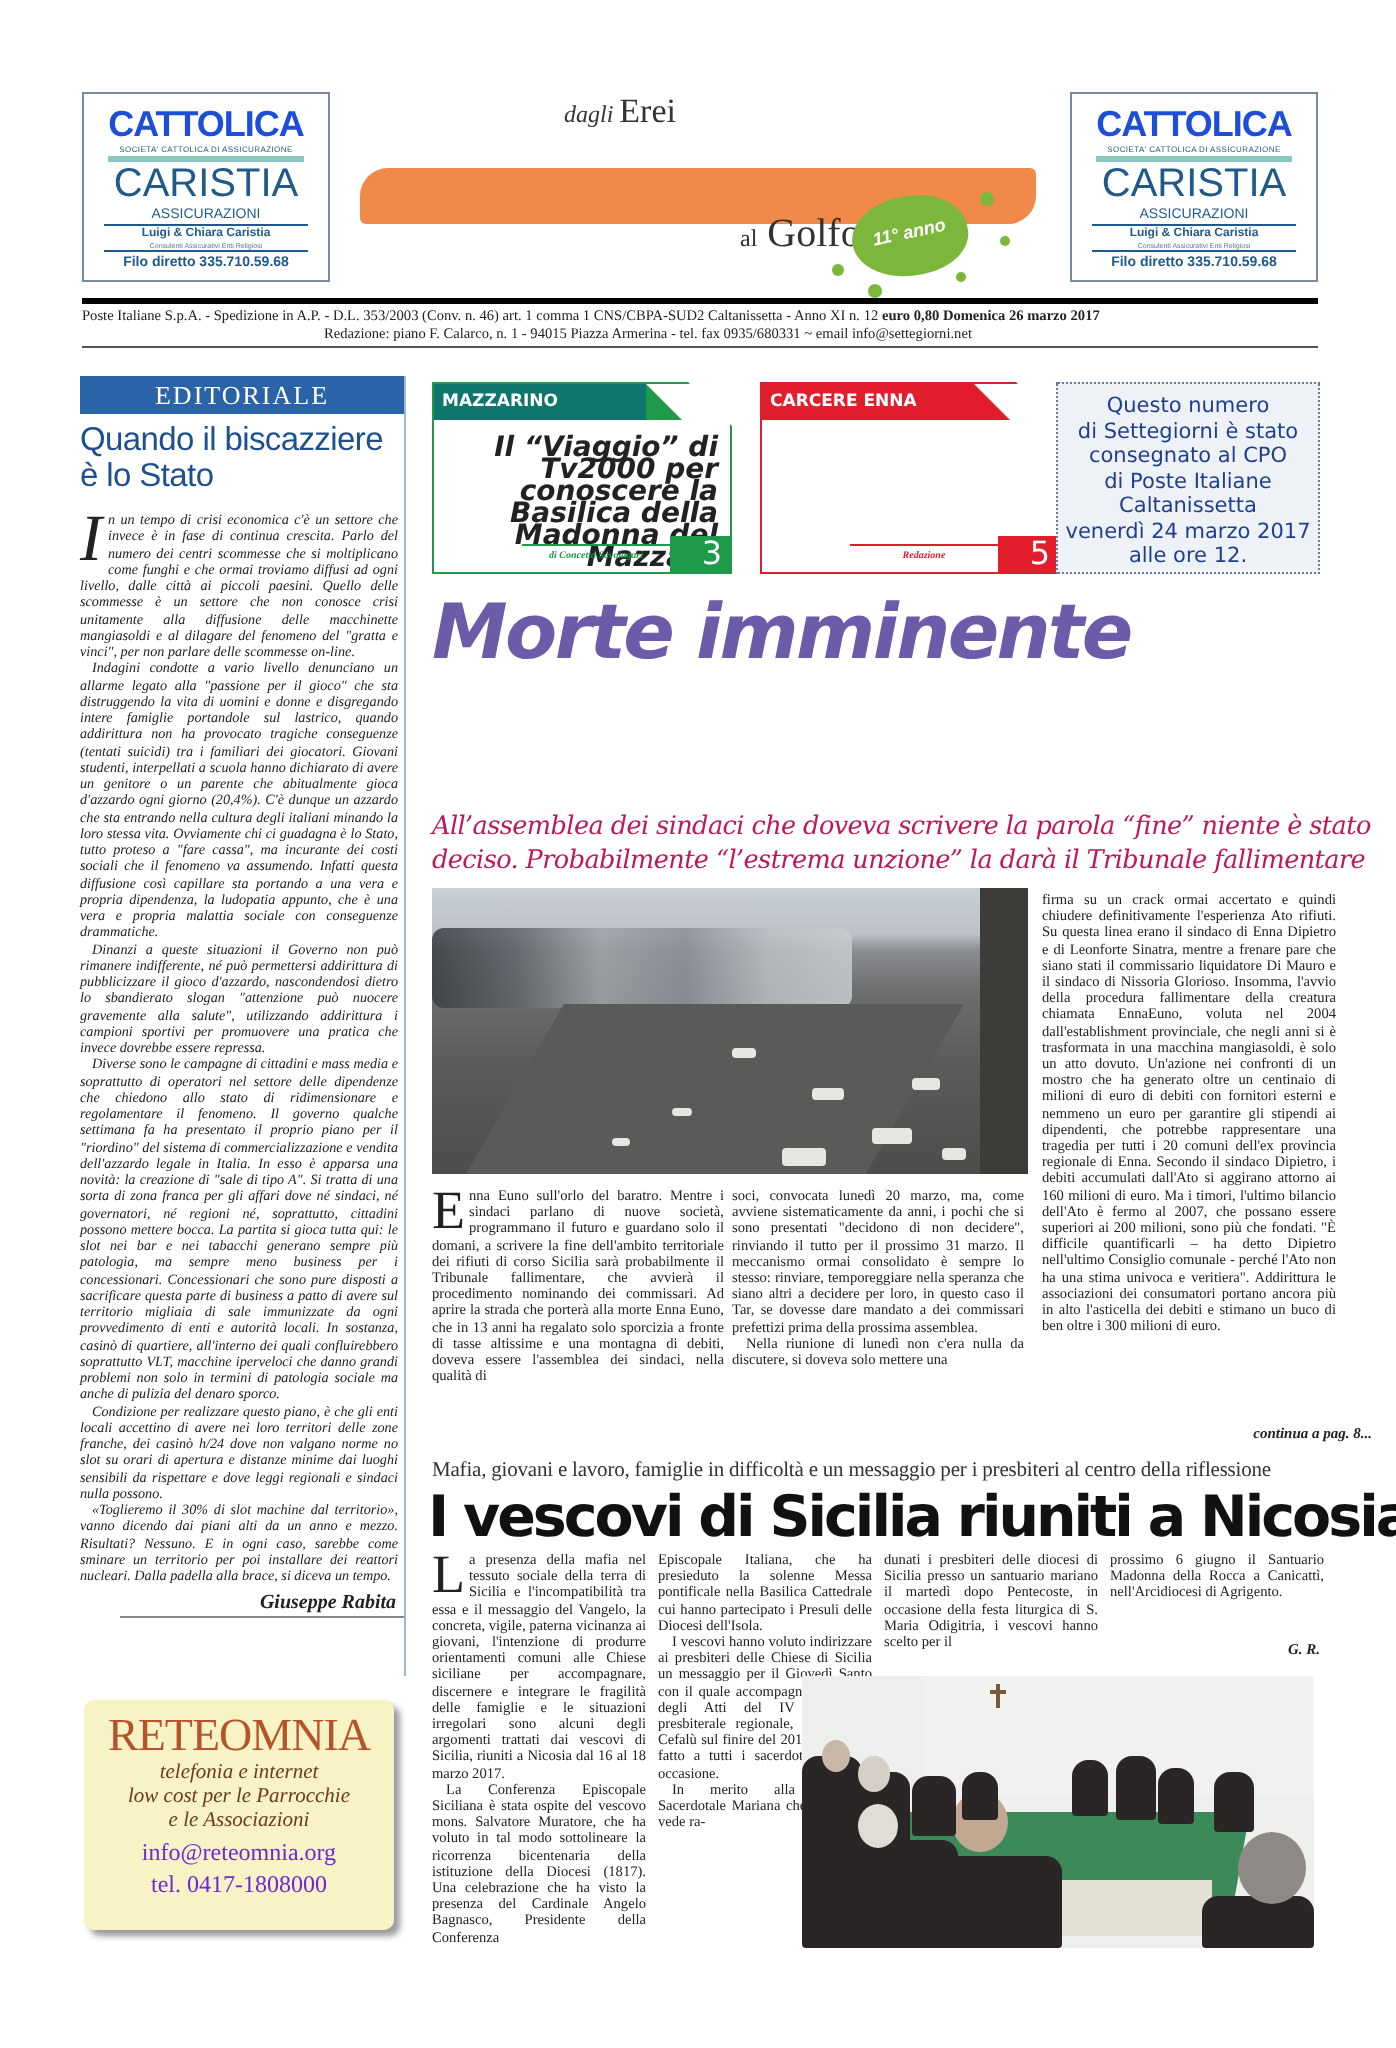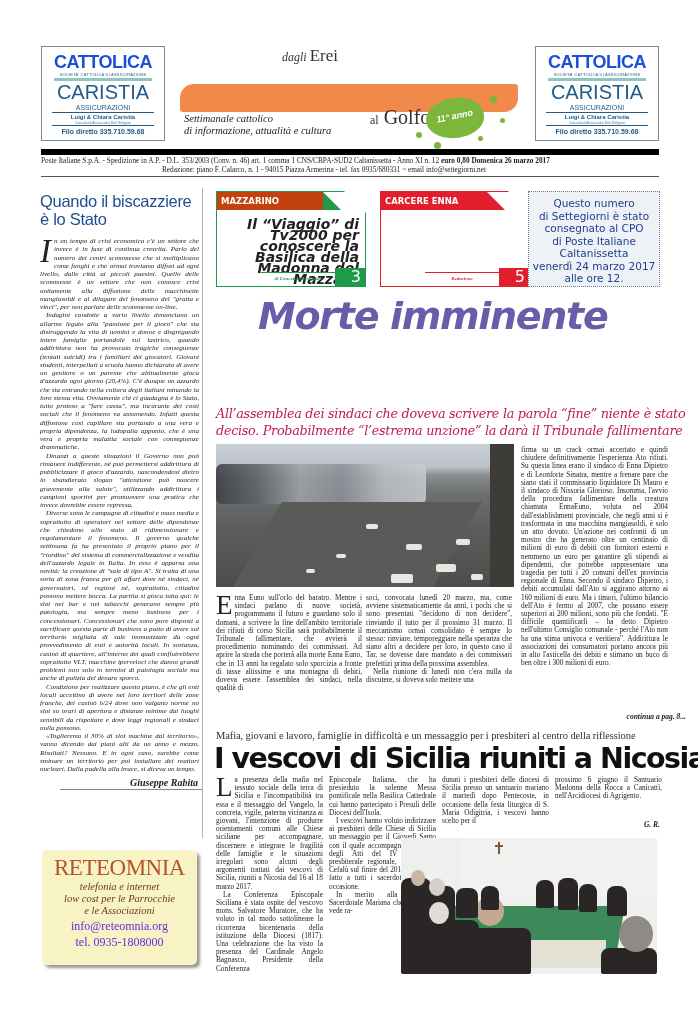--- a/index.html
+++ b/index.html
@@ -28,21 +28,21 @@
   .logo .sette { position: absolute; left: 0px; top: 0px; font-family: "DejaVu Serif", serif; font-size: 62px; color: #1e55a0; letter-spacing: -2px; line-height: 84px; }
   .logo .dagli { position: absolute; left: 104px; top: 6px; font-family: "Liberation Serif", serif; font-style: italic; font-size: 12px; color: #333; }
   .logo .dagli b { font-style: normal; font-weight: normal; font-size: 17px; }
   .logo .algolfo { position: absolute; left: 192px; top: 66px; font-family: "Liberation Serif", serif; font-size: 20px; color: #333; }
   .logo .algolfo small { font-size: 12px; }
   .logo .tag { position: absolute; left: 6px; top: 73px; font-family: "Liberation Serif", serif; font-style: italic; font-size: 10.5px; color: #222; line-height: 12px; }
   .logo .splash { position: absolute; left: 248px; top: 58px; width: 58px; height: 40px; background: #7cb63a; border-radius: 48% 52% 45% 55%; transform: rotate(-12deg); }
   .logo .splash span { display: block; color: #fff; font-family: "Liberation Sans", sans-serif; font-size: 9px; font-style: italic; font-weight: bold; text-align: center; margin-top: 13px; }
   .logo .drop { position: absolute; background: #7cb63a; border-radius: 50%; }
 
-  .imprint { position: absolute; left: 41px; top: 149px; width: 618px; font-family: "Liberation Serif", serif; font-size: 7.3px; color: #222; line-height: 9px; border-top: 6px solid #000000; border-bottom: 1px solid #555; padding: 1px 0 2px; }
+  .imprint { position: absolute; left: 41px; top: 149px; width: 618px; font-family: "Liberation Serif", serif; font-size: 7.3px; color: #222; line-height: 9px; border-top: 3px solid #000000; border-bottom: 1px solid #555; padding: 1px 0 2px; }
   .imprint .l1 { white-space: nowrap; }
   .imprint .l2, .imprint .l3 { padding-left: 121px; white-space: nowrap; }
   .imprint b { font-weight: bold; }
 
   
   .editoriale { position: absolute; left: 40px; top: 188px; width: 163px; height: 650px; border-right: 1px solid #9fb6d0; }
   .ed-head { background: #2a63a8; color: #fff; font-family: "Liberation Serif", serif; font-size: 13px; letter-spacing: 1px; text-align: center; height: 19px; line-height: 19px; width: 162px; }
   .ed-title { font-family: "Liberation Sans", sans-serif; font-size: 16.5px; color: #1e4f8e; line-height: 18px; margin-top: 4px; letter-spacing: -0.3px; }
   .ed-body { font-family: "Liberation Serif", serif; font-style: italic; font-size: 7.1px; line-height: 8.25px; text-align: justify; margin-top: 9px; padding-right: 3px; color: #222; }
   .ed-body p { text-indent: 6px; }
@@ -58,35 +58,35 @@
 
   
   .teaser { position: absolute; top: 191px; width: 150px; height: 96px; border: 1px solid; background: #fff; }
   .teaser .thead { height: 18px; color: #fff; font-family: "DejaVu Sans", sans-serif; font-weight: bold; font-size: 8.5px; line-height: 18px; padding-left: 4px; width: 106px; position: relative; }
   .teaser .thead::after { content: ""; position: absolute; right: -18px; top: 0; width: 0; height: 0; border-top: 18px solid transparent; border-left: 18px solid; border-left-color: inherit; }
   .teaser .ttext { font-family: "DejaVu Sans", sans-serif; font-style: italic; font-weight: bold; font-size: 14px; line-height: 11px; text-align: right; padding: 9px 6px 0 6px; color: #222; }
   .teaser .tfoot { position: absolute; bottom: 0; right: 0; height: 20px; display: flex; align-items: flex-end; }
   .teaser .tauthor { font-family: "Liberation Serif", serif; font-style: italic; font-weight: bold; font-size: 5px; border-top: 1px solid; padding: 3px 8px 5px 8px; width: 74px; text-align: center; }
   .teaser .tnum { width: 30px; height: 18px; color: #fff; font-family: "DejaVu Sans", sans-serif; font-size: 16px; text-align: right; padding-right: 4px; line-height: 18px; }
   .teaser.green { left: 216px; border-color: #1f9a4b; }
-  .teaser.green .thead { background: #c2410c; border-left-color: #1f9a4b; }
+  .teaser.green .thead { background: #0f766e; border-left-color: #1f9a4b; }
   .teaser.green .tauthor { color: #1f9a4b; border-color: #1f9a4b; }
   .teaser.green .tnum { background: #1f9a4b; }
   .teaser.red { left: 380px; border-color: #e21e2d; }
   .teaser.red .thead { background: #e21e2d; border-left-color: #e21e2d; }
   .teaser.red .tauthor { color: #e21e2d; border-color: #e21e2d; }
   .teaser.red .tnum { background: #e21e2d; }
   .teaser .corner { position: absolute; right: -1px; top: -1px; width: 0; height: 0; border-top: 22px solid #fff; border-left: 22px solid transparent; }
 
   .notice { position: absolute; left: 528px; top: 191px; width: 132px; height: 96px; border: 1px dotted #6d7d95; background: #eef1f6; text-align: center; font-family: "DejaVu Sans", sans-serif; font-size: 10.5px; line-height: 12.5px; color: #1e3f8c; padding-top: 5px; }
 
   
   .h-main { position: absolute; left: 216px; top: 296px; width: 470px; font-family: "DejaVu Sans", sans-serif; font-weight: bold; color: #6b5ba8; letter-spacing: -1.3px; }
   .h-main .l1 { font-size: 38px; line-height: 42px; }
-  .h-main .l2 { font-size: 38px; line-height: 40px; font-style: italic; margin-left: 42px; }
+  .h-main .l2 { font-size: 38px; line-height: 40px; font-style: italic; }
   .subhead { position: absolute; left: 216px; top: 405px; width: 470px; font-family: "DejaVu Serif", serif; font-style: italic; font-size: 12.8px; line-height: 17px; color: #be185d; letter-spacing: -0.3px; }
 
   
   .photo1 { position: absolute; left: 216px; top: 444px; width: 298px; height: 143px; overflow: hidden;
     background: linear-gradient(180deg, #c9cfd6 0%, #bcc2c8 16%, #8a8d8f 22%, #6d6f70 35%, #5b5c5b 60%, #4d4d4b 100%); }
   .photo1 .cars { position: absolute; left: 0; top: 20px; width: 210px; height: 40px; background: linear-gradient(90deg, #3a3d42 0%, #5f646a 20%, #9ea3a8 40%, #8b9097 60%, #babfc4 80%, #c8ccd0 100%); opacity: .85; border-radius: 6px; }
   .photo1 .road { position: absolute; left: 40px; top: 58px; width: 200px; height: 90px; background: #5a5a58; transform: skewX(-30deg); }
   .photo1 .wall { position: absolute; right: 0; top: 0; width: 24px; height: 143px; background: #3e3c39; }
   .photo1 .paper { position: absolute; background: #e6e6e2; border-radius: 2px; }
 
@@ -129,24 +129,20 @@
   <div class="c4">ASSICURAZIONI</div>
   <div class="c5">Luigi &amp; Chiara Caristia</div>
   <div class="c6">Consulenti Assicurativi Enti Religiosi</div>
   <div class="c7">Filo diretto  335.710.59.68</div>
 </div>
 
 <div class="logo">
   <div class="orange-bar"></div>
   <div class="dagli"><span>dagli</span> <b>Erei</b></div>
   <div class="algolfo"><small>al</small> <span>Golfo</span></div>
-  <div class="tag">
-    <div>Settimanale cattolico</div>
-    <div>di informazione, attualità e cultura</div>
-  </div>
   <div class="splash">
       <span>11° anno</span>
     </div>
   <div class="drop" style="left:312px;top:56px;width:7px;height:7px;"></div>
   <div class="drop" style="left:238px;top:92px;width:6px;height:6px;"></div>
   <div class="drop" style="left:300px;top:96px;width:5px;height:5px;"></div>
   <div class="drop" style="left:256px;top:102px;width:7px;height:7px;"></div>
   <div class="drop" style="left:322px;top:78px;width:5px;height:5px;"></div>
 </div>
 
@@ -160,39 +156,40 @@
   <div class="c6">Consulenti Assicurativi Enti Religiosi</div>
   <div class="c7">Filo diretto  335.710.59.68</div>
 </div>
 
 <div class="imprint">
   <div class="l1"><span>Poste Italiane S.p.A. - Spedizione in A.P. - D.L. 353/2003 (Conv. n. 46) art. 1 comma 1 CNS/CBPA-SUD2 Caltanissetta - Anno XI n. 12 </span><b>euro 0,80 Domenica 26 marzo 2017</b></div>
   <div class="l2">Redazione: piano F. Calarco, n. 1 - 94015 Piazza Armerina - tel. fax 0935/680331 ~ email info@settegiorni.net</div>
 </div>
 
 <div class="editoriale">
+  <div class="ed-head">EDITORIALE</div>
   <div class="ed-title">Quando il biscazziere è lo Stato</div>
   <div class="ed-body">
     <p class="first"><span class="dropcap">I</span><span>n un tempo di crisi economica c'è un settore che invece è in fase di continua crescita. Parlo del numero dei centri scommesse che si moltiplicano come funghi e che ormai troviamo diffusi ad ogni livello, dalle città ai piccoli paesini. Quello delle scommesse è un settore che non conosce crisi unitamente alla diffusione delle macchinette mangiasoldi e al dilagare del fenomeno del "gratta e vinci", per non parlare delle scommesse on-line.</span></p>
     <p>Indagini condotte a vario livello denunciano un allarme legato alla "passione per il gioco" che sta distruggendo la vita di uomini e donne e disgregando intere famiglie portandole sul lastrico, quando addirittura non ha provocato tragiche conseguenze (tentati suicidi) tra i familiari dei giocatori. Giovani studenti, interpellati a scuola hanno dichiarato di avere un genitore o un parente che abitualmente gioca d'azzardo ogni giorno (20,4%). C'è dunque un azzardo che sta entrando nella cultura degli italiani minando la loro stessa vita. Ovviamente chi ci guadagna è lo Stato, tutto proteso a "fare cassa", ma incurante dei costi sociali che il fenomeno va assumendo. Infatti questa diffusione così capillare sta portando a una vera e propria dipendenza, la ludopatia appunto, che è una vera e propria malattia sociale con conseguenze drammatiche.</p>
     <p>Dinanzi a queste situazioni il Governo non può rimanere indifferente, né può permettersi addirittura di pubblicizzare il gioco d'azzardo, nascondendosi dietro lo sbandierato slogan "attenzione può nuocere gravemente alla salute", utilizzando addirittura i campioni sportivi per promuovere una pratica che invece dovrebbe essere repressa.</p>
     <p>Diverse sono le campagne di cittadini e mass media e soprattutto di operatori nel settore delle dipendenze che chiedono allo stato di ridimensionare e regolamentare il fenomeno. Il governo qualche settimana fa ha presentato il proprio piano per il "riordino" del sistema di commercializzazione e vendita dell'azzardo legale in Italia. In esso è apparsa una novità: la creazione di "sale di tipo A". Si tratta di una sorta di zona franca per gli affari dove né sindaci, né governatori, né regioni né, soprattutto, cittadini possono mettere bocca. La partita si gioca tutta qui: le slot nei bar e nei tabacchi generano sempre più patologia, ma sempre meno business per i concessionari. Concessionari che sono pure disposti a sacrificare questa parte di business a patto di avere sul territorio migliaia di sale immunizzate da ogni provvedimento di enti e autorità locali. In sostanza, casinò di quartiere, all'interno dei quali confluirebbero soprattutto VLT, macchine iperveloci che danno grandi problemi non solo in termini di patologia sociale ma anche di pulizia del denaro sporco.</p>
     <p>Condizione per realizzare questo piano, è che gli enti locali accettino di avere nei loro territori delle zone franche, dei casinò h/24 dove non valgano norme no slot su orari di apertura e distanze minime dai luoghi sensibili da rispettare e dove leggi regionali e sindaci nulla possono.</p>
     <p>«Toglieremo il 30% di slot machine dal territorio», vanno dicendo dai piani alti da un anno e mezzo. Risultati? Nessuno. E in ogni caso, sarebbe come sminare un territorio per poi installare dei reattori nucleari. Dalla padella alla brace, si diceva un tempo.</p>
   </div>
   <div class="ed-sign">Giuseppe Rabita</div>
 </div>
 
 <div class="reteomnia">
   <div class="rt">RETEOMNIA</div>
   <div class="rs">telefonia e internet</div>
   <div class="rs">low cost per le Parrocchie</div>
   <div class="rs">e le Associazioni</div>
   <div class="rc">info@reteomnia.org</div>
-  <div class="rc">tel. 0935-1808000</div>
+  <div class="rc">tel. 0417-1808000</div>
 </div>
 
 <div class="teaser green">
   <div class="thead">MAZZARINO</div>
   <div class="corner"></div>
   <div class="ttext">Il “Viaggio” di Tv2000 per conoscere la Basilica della Madonna del Mazzaro</div>
   <div class="tfoot">
     <div class="tauthor">di Concetta Savoiagari</div>
     <div class="tnum">3</div>
   </div>

